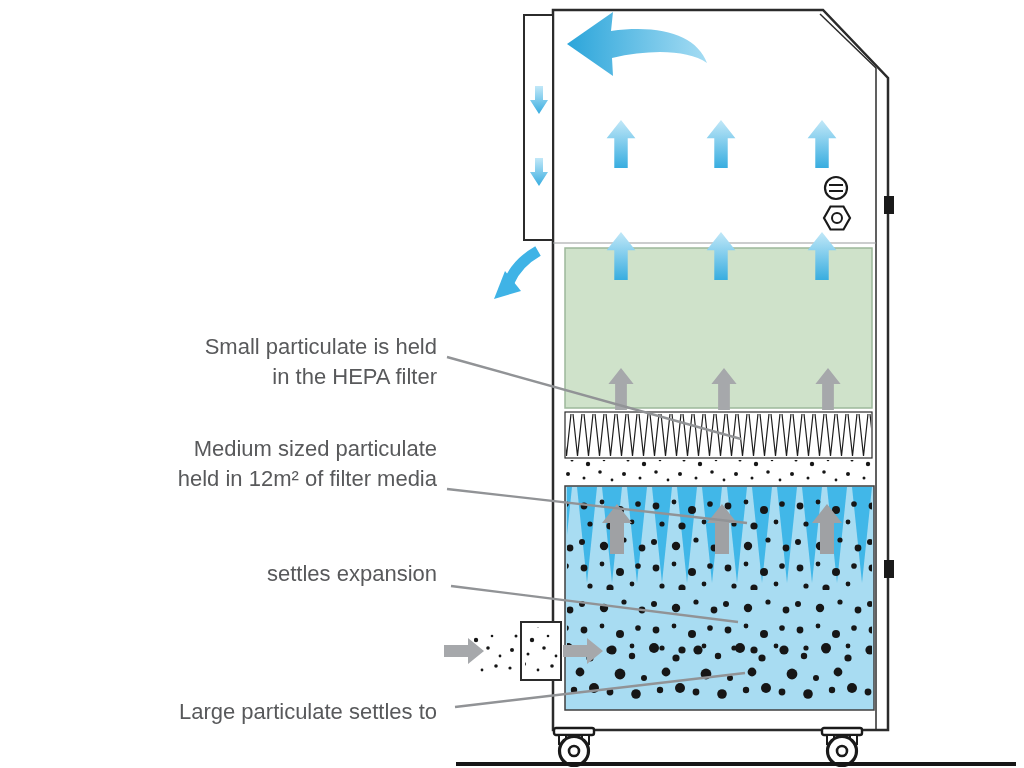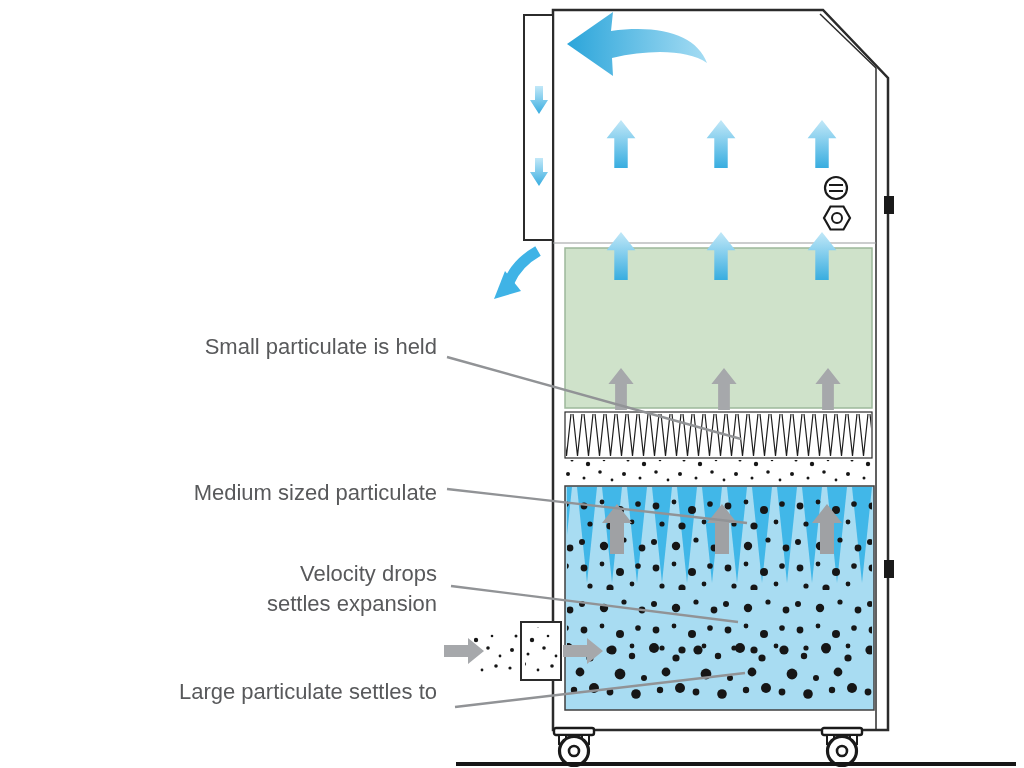--- a/index.html
+++ b/index.html
@@ -177,26 +177,27 @@
     <line x1="447" y1="357" x2="741" y2="439"></line>
     <line x1="447" y1="489" x2="747" y2="523"></line>
     <line x1="451" y1="586" x2="738" y2="622"></line>
     <line x1="455" y1="707" x2="745" y2="673"></line>
   </g>
 </svg>
 
 <div>
   <div class="label" style="top:332px">
     <span>Small particulate is held</span>
-  </div>
-  <div class="label" style="top:478px">
+    <span>in the HEPA filter</span>
+  </div>
+  <div class="label" style="top:434px">
     <span>Medium sized particulate</span>
+    <span>held in 12m² of filter media</span>
   </div>
   <div class="label" style="top:559px">
-    <span>Velocity drops</span>
     <span>settles expansion</span>
   </div>
-  <div class="label" style="top:677px">
+  <div class="label" style="top:697px">
     <span>Large particulate settles to</span>
   </div>
 </div>
 
 </div>
 
 </body></html>

